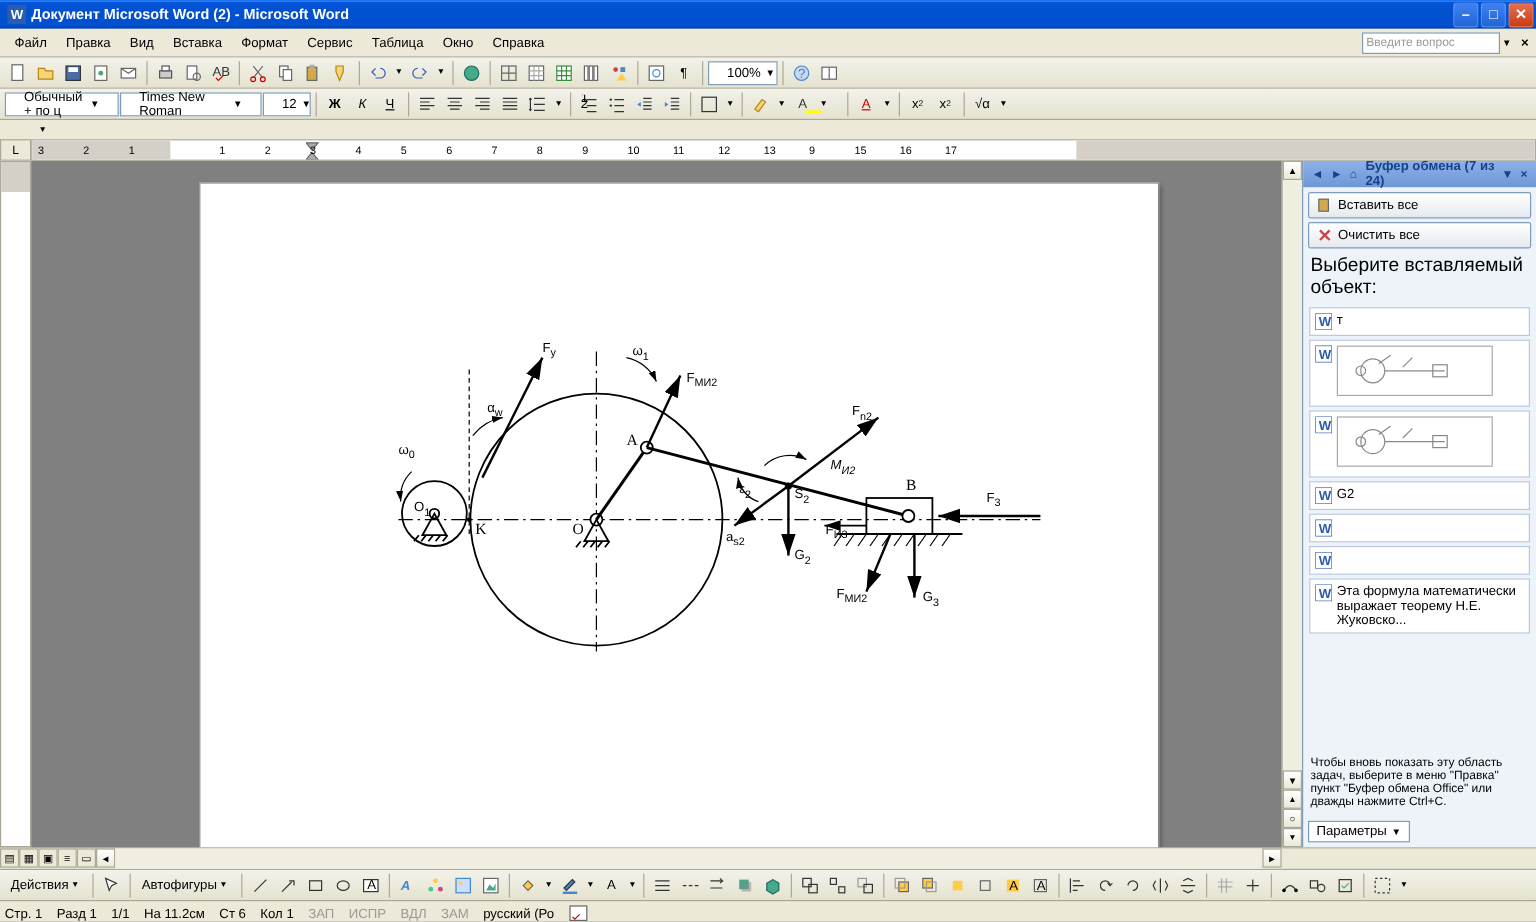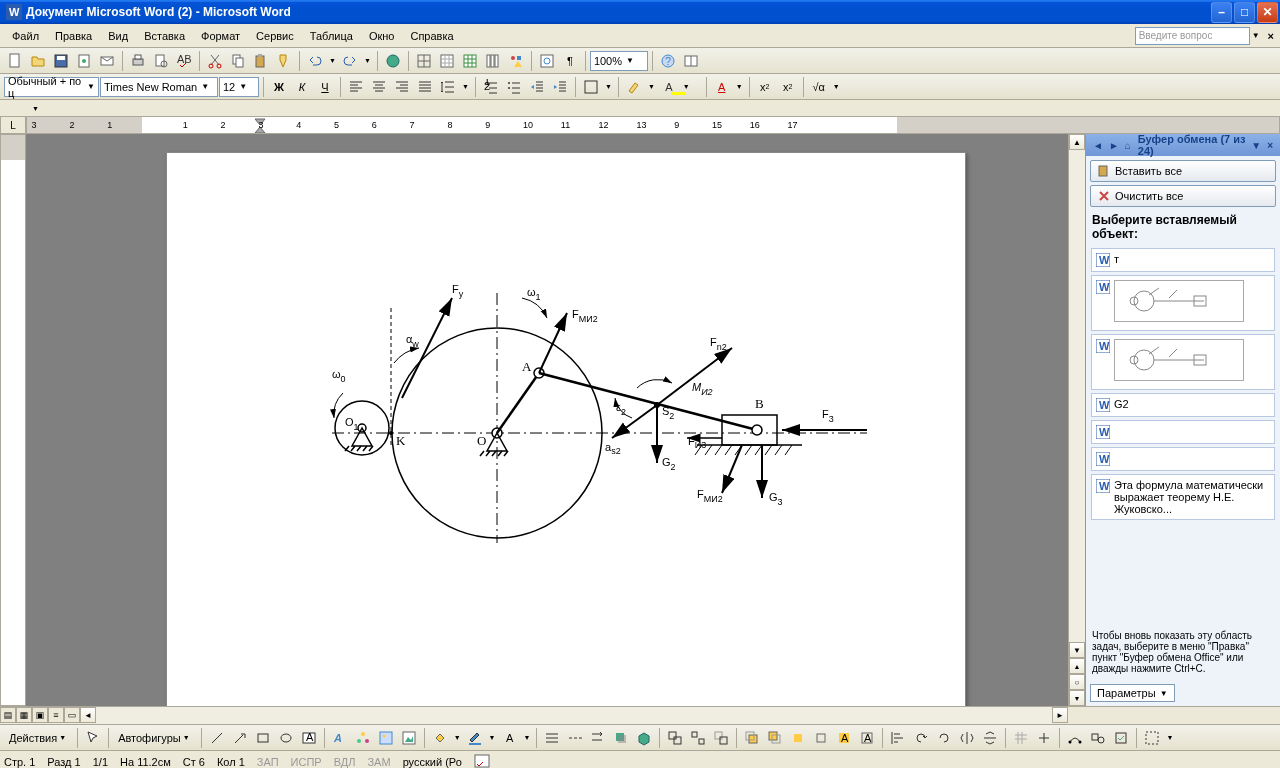--- a/index.html
+++ b/index.html
@@ -16,21 +16,21 @@
 
 .menubar { height: 24px; background: #ece9d8; border-bottom: 1px solid #aca899; display: flex; align-items: center; padding-left: 4px; }
 .menubar .menu-item { padding: 3px 8px; cursor: default; }
 .menubar .ask-box { margin-left: auto; width: 115px; height: 18px; border: 1px solid #7f9db9; background: #fff; padding: 0 3px; color: #999; font-size: 10px; line-height: 16px; }
 .menubar .close-x { padding: 0 6px; font-weight: bold; }
 
 
 .toolbar { height: 26px; background: linear-gradient(to bottom, #f3f2ea, #e5e2cf); border-bottom: 1px solid #aca899; display: flex; align-items: center; padding: 0 4px; gap: 1px; }
 .tb-btn { width: 22px; height: 22px; display: flex; align-items: center; justify-content: center; border: 1px solid transparent; cursor: default; }
 .tb-sep { width: 1px; height: 20px; background: #aca899; margin: 0 3px; }
-.tb-drop { display: flex; align-items: center; border: 1px solid #7f9db9; background: #fff; height: 20px; padding: 0 3px; font-size: 11px; }
+.tb-drop { display: flex; align-items: center; border: 1px solid #7f9db9; background: #fff; height: 20px; padding: 0 15px; font-size: 11px; }
 .tb-drop .arrow { margin-left: 4px; font-size: 8px; }
 .tb-small-arrow { font-size: 7px; padding: 0 2px; display: inline-block; }
 
 
 .toolbar-mini { height: 16px; background: #ece9d8; display:flex; align-items:center; padding-left: 30px;}
 
 
 .ruler-h { height: 18px; background: #fff; border: 1px solid #aca899; position: relative; margin-left: 26px; margin-right: 210px; overflow: hidden; font-size: 9px;}
 .ruler-h .shade { position: absolute; top: 0; bottom: 0; background: #d4d0c8;}
 .ruler-tick { position: absolute; top: 3px; font-size: 9px; }
@@ -49,21 +49,21 @@
 .sb-track { flex: 1; background: #f0ede1; }
 .view-btns { display: flex; }
 .view-btns .vb { width: 16px; height: 16px; border: 1px solid #aca899; background: #ece9d8; display:flex;align-items:center;justify-content:center;font-size:9px;}
 
 
 .taskpane { width: 195px; background: #eef3fa; border-left: 1px solid #7f9db9; display: flex; flex-direction: column; }
 .tp-header { height: 22px; background: linear-gradient(to bottom, #8db1e8, #6f97d6); display: flex; align-items: center; padding: 0 4px; color: #15428b; font-weight: bold; font-size: 11px; }
 .tp-header .nav { color: #15428b; padding: 0 3px; font-size: 10px;}
 .tp-btns-row { padding: 4px; display:flex; flex-direction:column; gap:3px;}
 .tp-action-btn { border: 1px solid #7f9db9; background: linear-gradient(#fff, #e5e9ef); padding: 3px 6px; display: flex; align-items: center; gap: 4px; border-radius: 2px; cursor: default;}
-.tp-label { padding: 2px 6px; font-size: 12px; font-weight: bold; }
+.tp-label { padding: 2px 6px; font-size: 16px; }
 .tp-items { flex: 1; overflow: auto; padding: 2px;}
 .tp-item { border: 1px solid #b8c8e0; background: #fff; margin: 3px; padding: 4px; display: flex; align-items: flex-start; gap: 4px; min-height: 24px; font-size: 10px; cursor: default;}
 .tp-item.thumb { height: 56px; }
 .tp-item .thumb-box { width: 130px; height: 42px; border: 1px solid #aaa; background: #fff; display:flex;align-items:center;justify-content:center;}
 .tp-item .wicon { width:14px; height:14px; flex-shrink:0; }
 .tp-footer { padding: 6px; font-size: 10px; }
 .tp-opt-btn { border: 1px solid #7f9db9; background: #fff; padding: 2px 6px; display:inline-flex; align-items:center;}
 
 
 .draw-toolbar { height: 26px; background: linear-gradient(to bottom, #f3f2ea, #e5e2cf); border-top: 1px solid #aca899; display: flex; align-items: center; padding: 0 4px; gap: 1px;}

